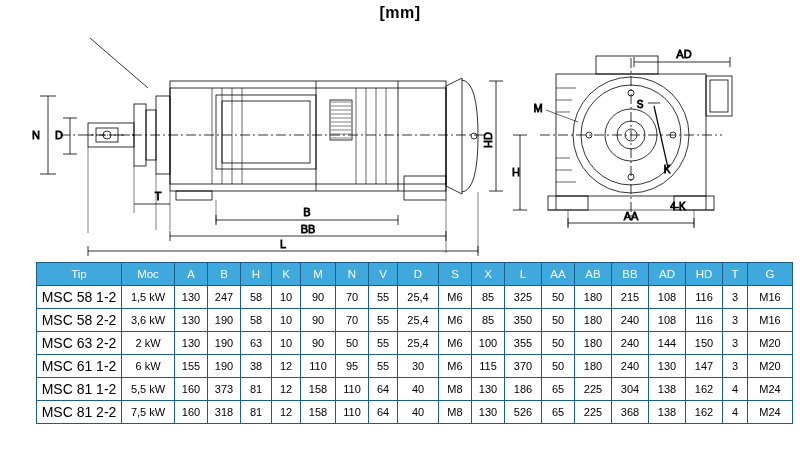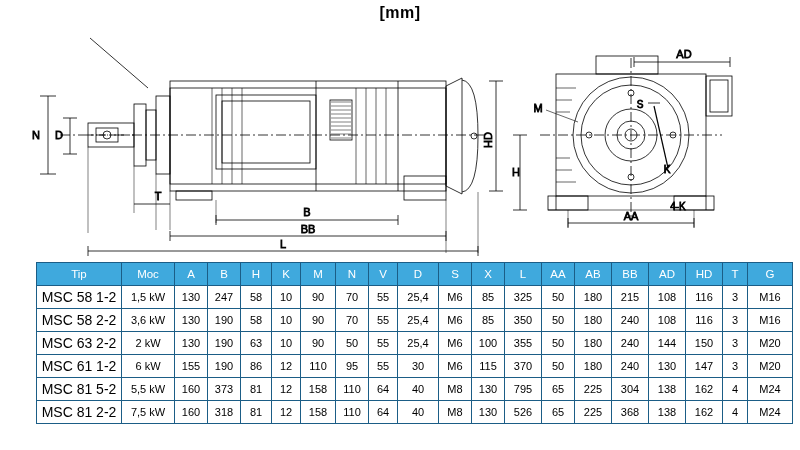--- a/index.html
+++ b/index.html
@@ -339,51 +339,51 @@
         <td>144</td>
         <td>150</td>
         <td>3</td>
         <td>M20</td>
       </tr>
       <tr>
         <td class="first-col">MSC 61 1-2</td>
         <td>6 kW</td>
         <td>155</td>
         <td>190</td>
-        <td>86</td>
+        <td>38</td>
         <td>12</td>
         <td>110</td>
         <td>95</td>
         <td>55</td>
         <td>30</td>
         <td>M6</td>
         <td>115</td>
         <td>370</td>
         <td>50</td>
         <td>180</td>
         <td>240</td>
         <td>130</td>
         <td>147</td>
         <td>3</td>
         <td>M20</td>
       </tr>
       <tr>
-        <td class="first-col">MSC 81 5-2</td>
+        <td class="first-col">MSC 81 1-2</td>
         <td>5,5 kW</td>
         <td>160</td>
         <td>373</td>
         <td>81</td>
         <td>12</td>
         <td>158</td>
         <td>110</td>
         <td>64</td>
         <td>40</td>
         <td>M8</td>
         <td>130</td>
-        <td>795</td>
+        <td>186</td>
         <td>65</td>
         <td>225</td>
         <td>304</td>
         <td>138</td>
         <td>162</td>
         <td>4</td>
         <td>M24</td>
       </tr>
       <tr>
         <td class="first-col">MSC 81 2-2</td>

